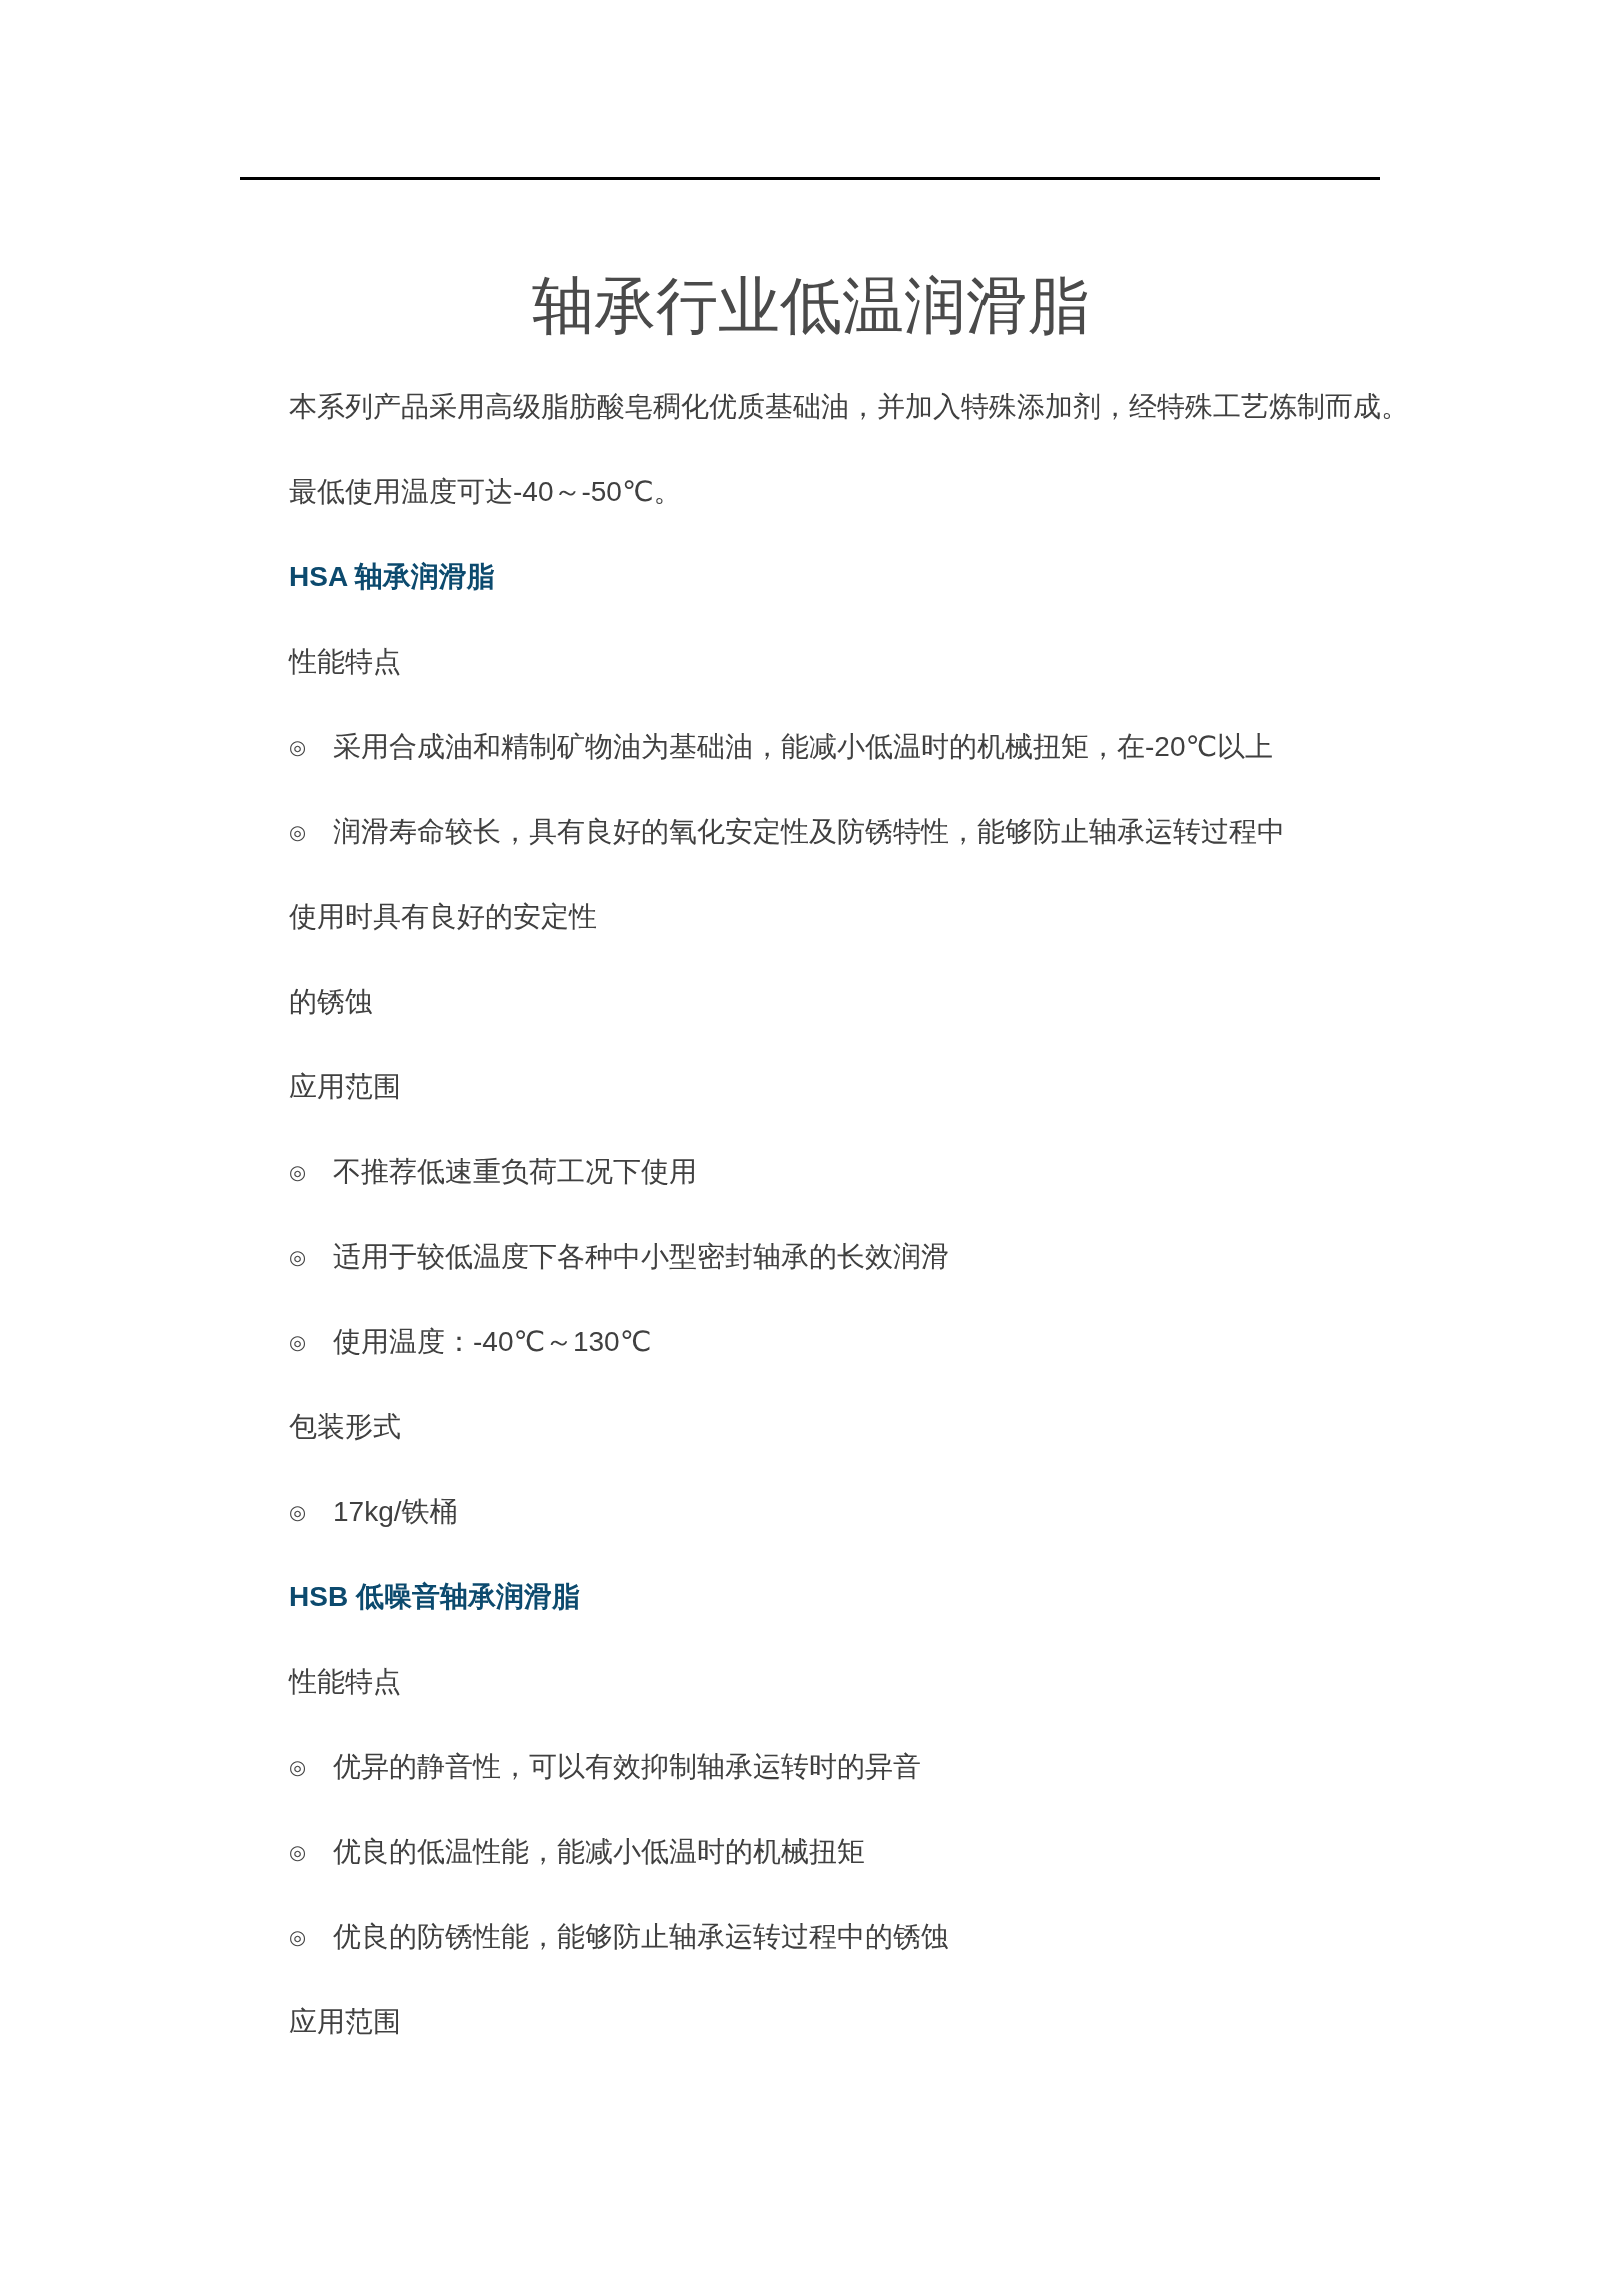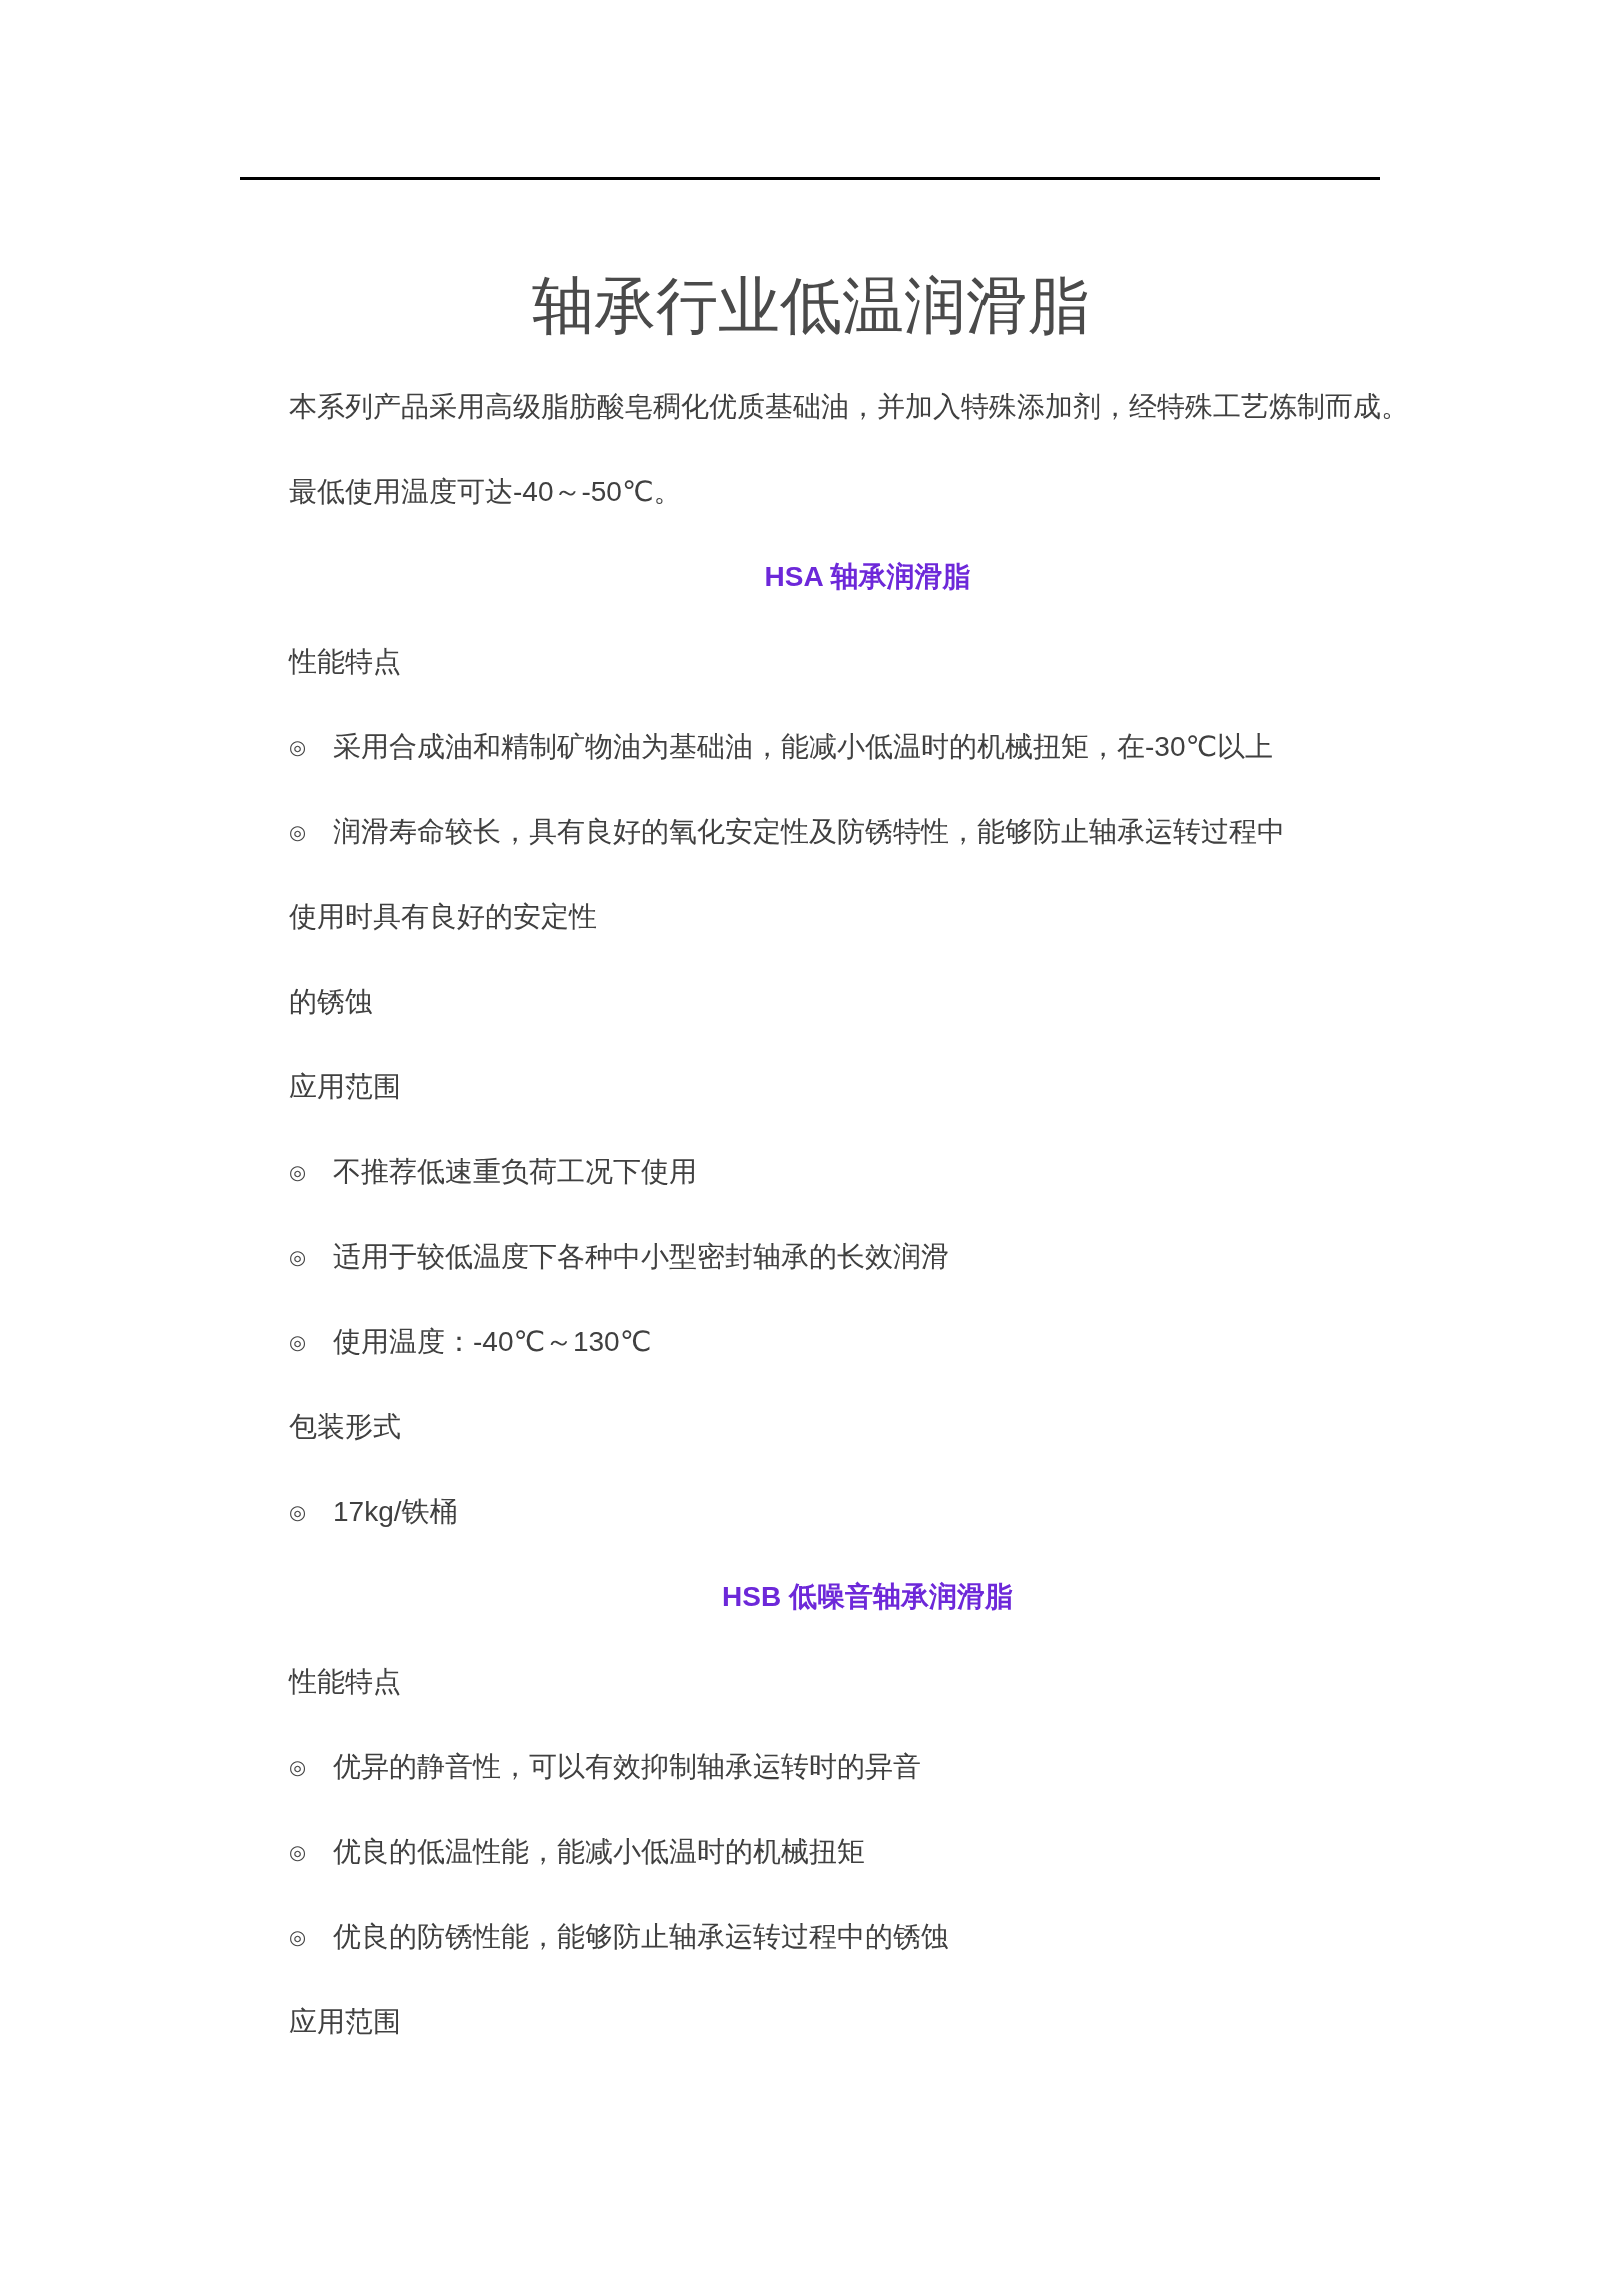--- a/index.html
+++ b/index.html
@@ -50,22 +50,21 @@
     color: #404040;
     margin-left: 48px;
   }
   .line {
     height: 85px;
     line-height: 85px;
     white-space: nowrap;
   }
   .line.bold {
     font-weight: 700;
-    color: #6d28d9;
-    text-align: center;
+    color: #0c4a6e;
   }
   .bullet {
     display: inline-block;
     width: 44px;
     font-size: 19.6px;
     vertical-align: 2px;
     color: #464646;
   }
 </style>
 </head>
@@ -80,21 +79,21 @@
   <div class="content">
 
     <div class="line"><span>本系列产品采用高级脂肪酸皂稠化优质基础油，并加入特殊添加剂，经特殊工艺炼制而成。</span></div>
 
     <div class="line"><span>最低使用温度可达-40～-50℃。</span></div>
 
     <div class="line bold"><span>HSA 轴承润滑脂</span></div>
 
     <div class="line"><span>性能特点</span></div>
 
-    <div class="line"><span class="bullet">◎</span><span>采用合成油和精制矿物油为基础油，能减小低温时的机械扭矩，在-30℃以上</span></div>
+    <div class="line"><span class="bullet">◎</span><span>采用合成油和精制矿物油为基础油，能减小低温时的机械扭矩，在-20℃以上</span></div>
 
     <div class="line"><span class="bullet">◎</span><span>润滑寿命较长，具有良好的氧化安定性及防锈特性，能够防止轴承运转过程中</span></div>
 
     <div class="line"><span>使用时具有良好的安定性</span></div>
 
     <div class="line"><span>的锈蚀</span></div>
 
     <div class="line"><span>应用范围</span></div>
 
     <div class="line"><span class="bullet">◎</span><span>不推荐低速重负荷工况下使用</span></div>

